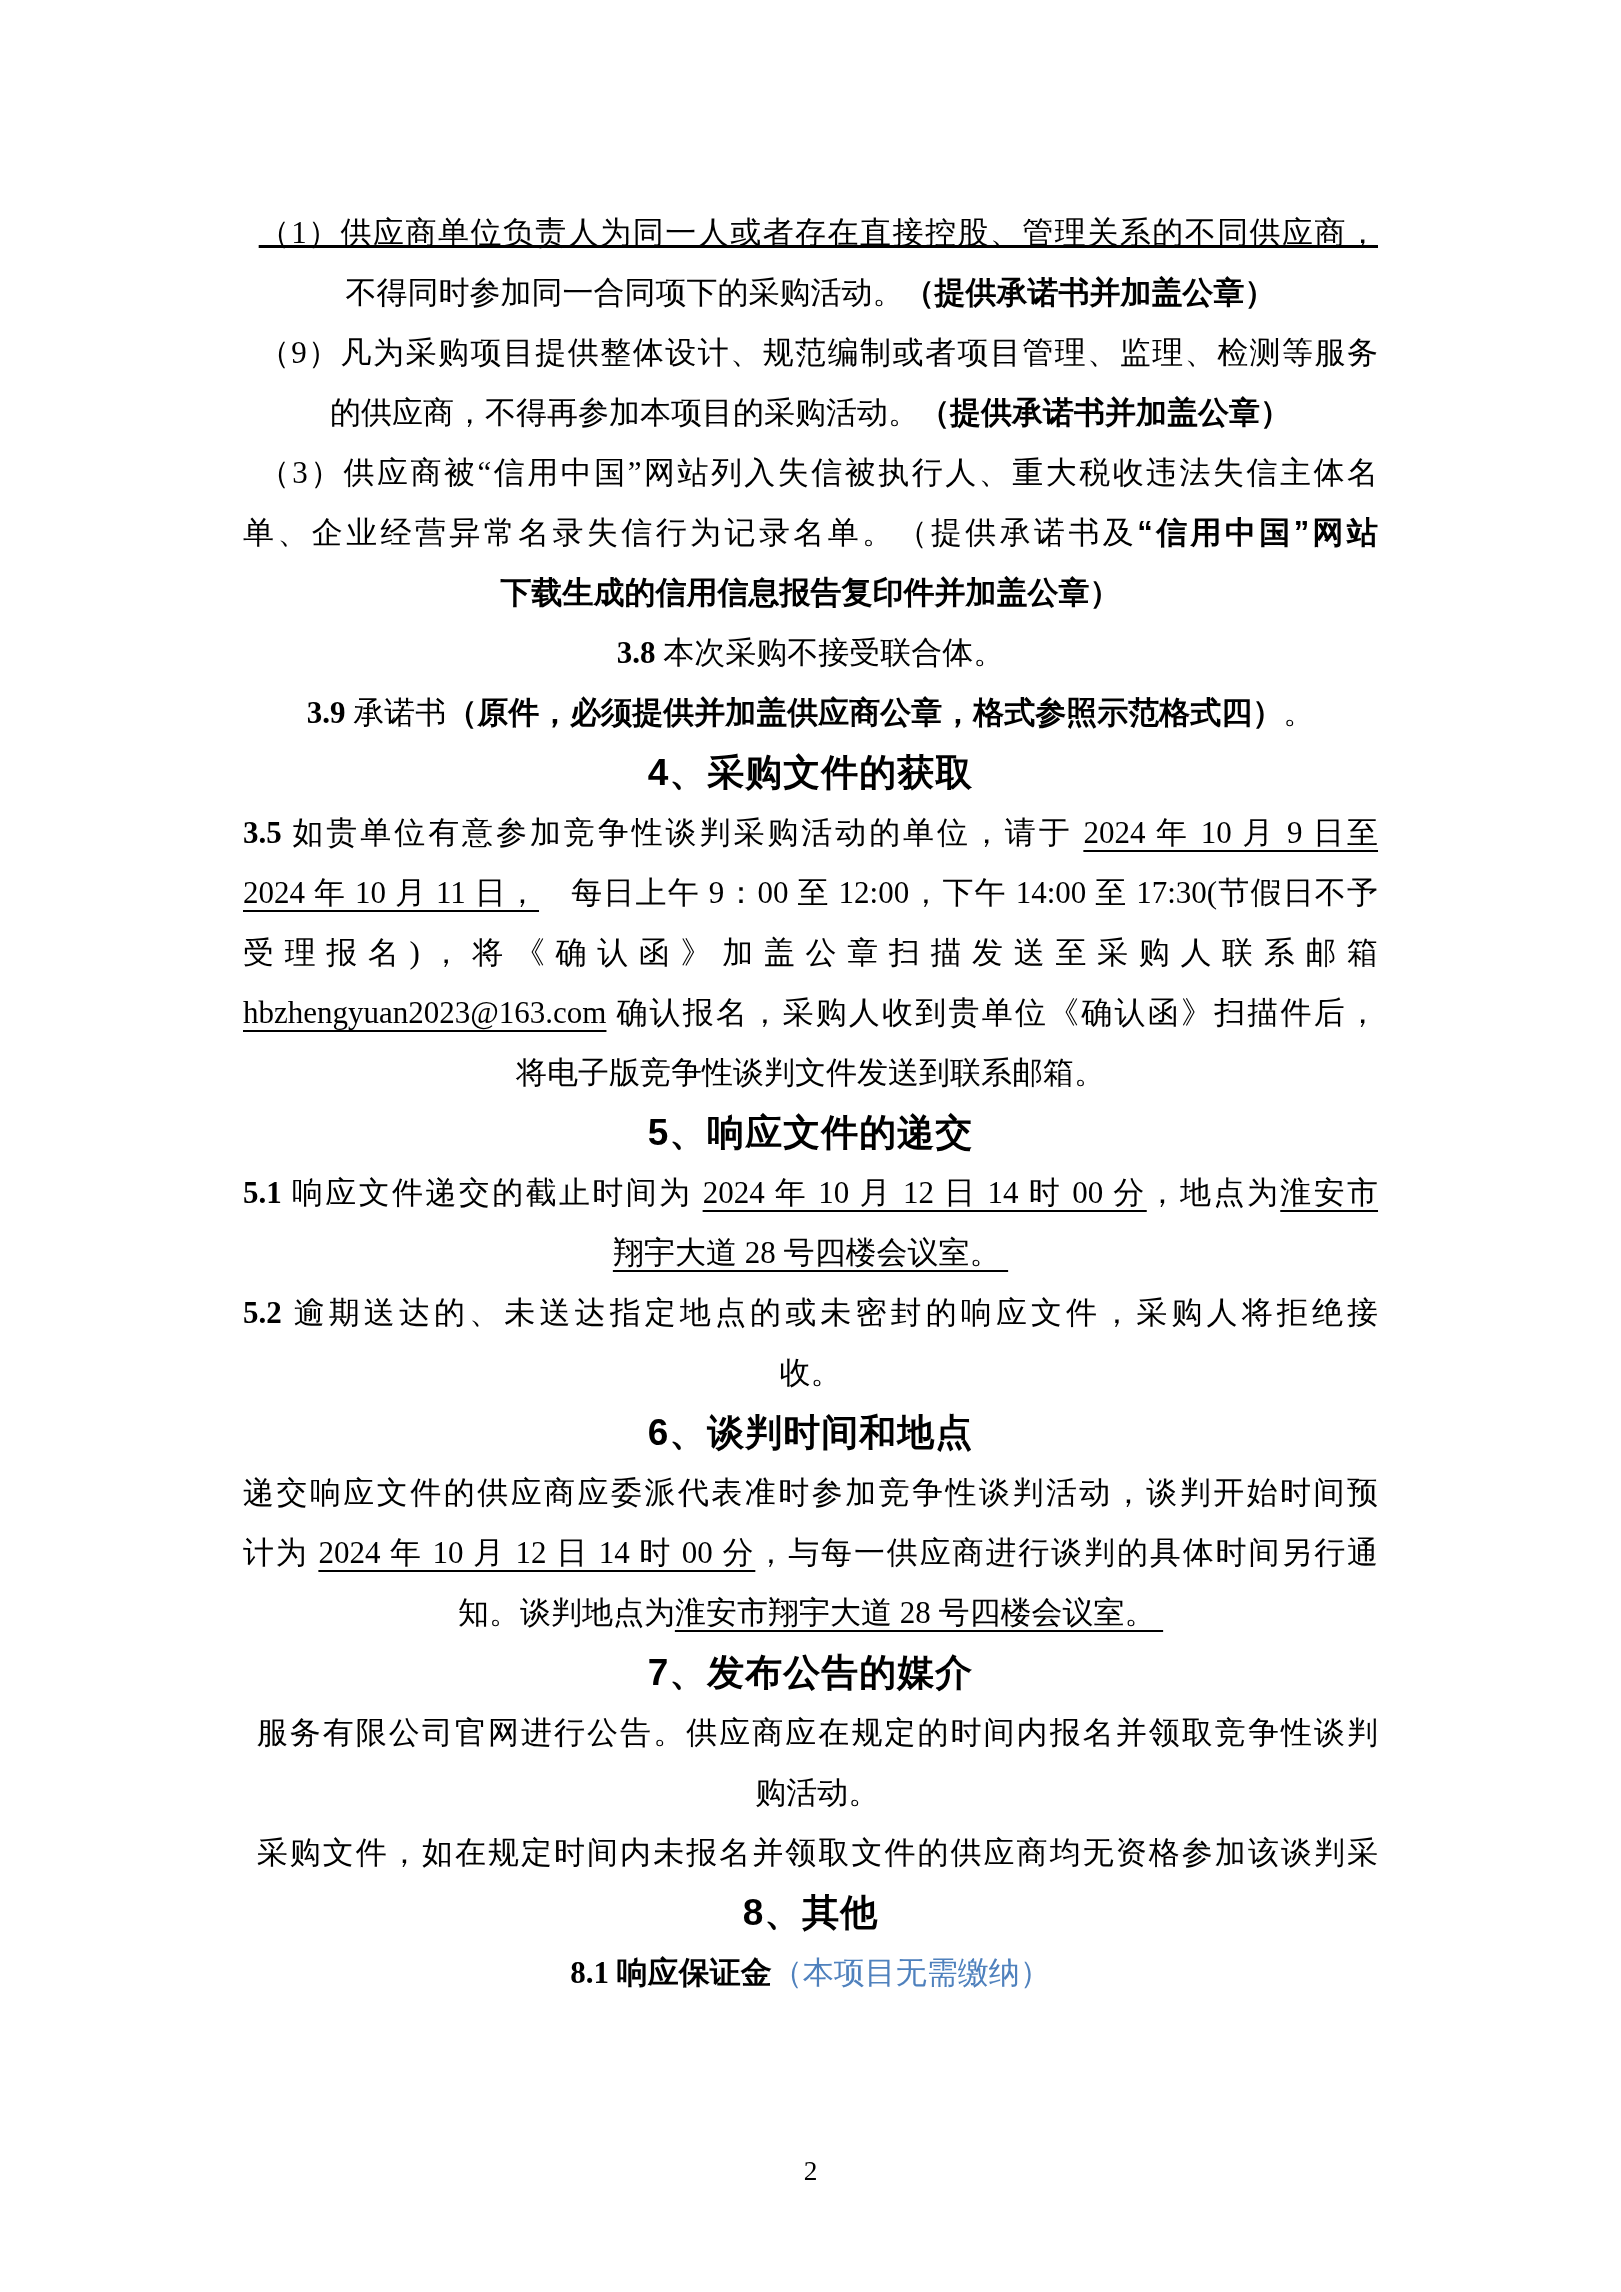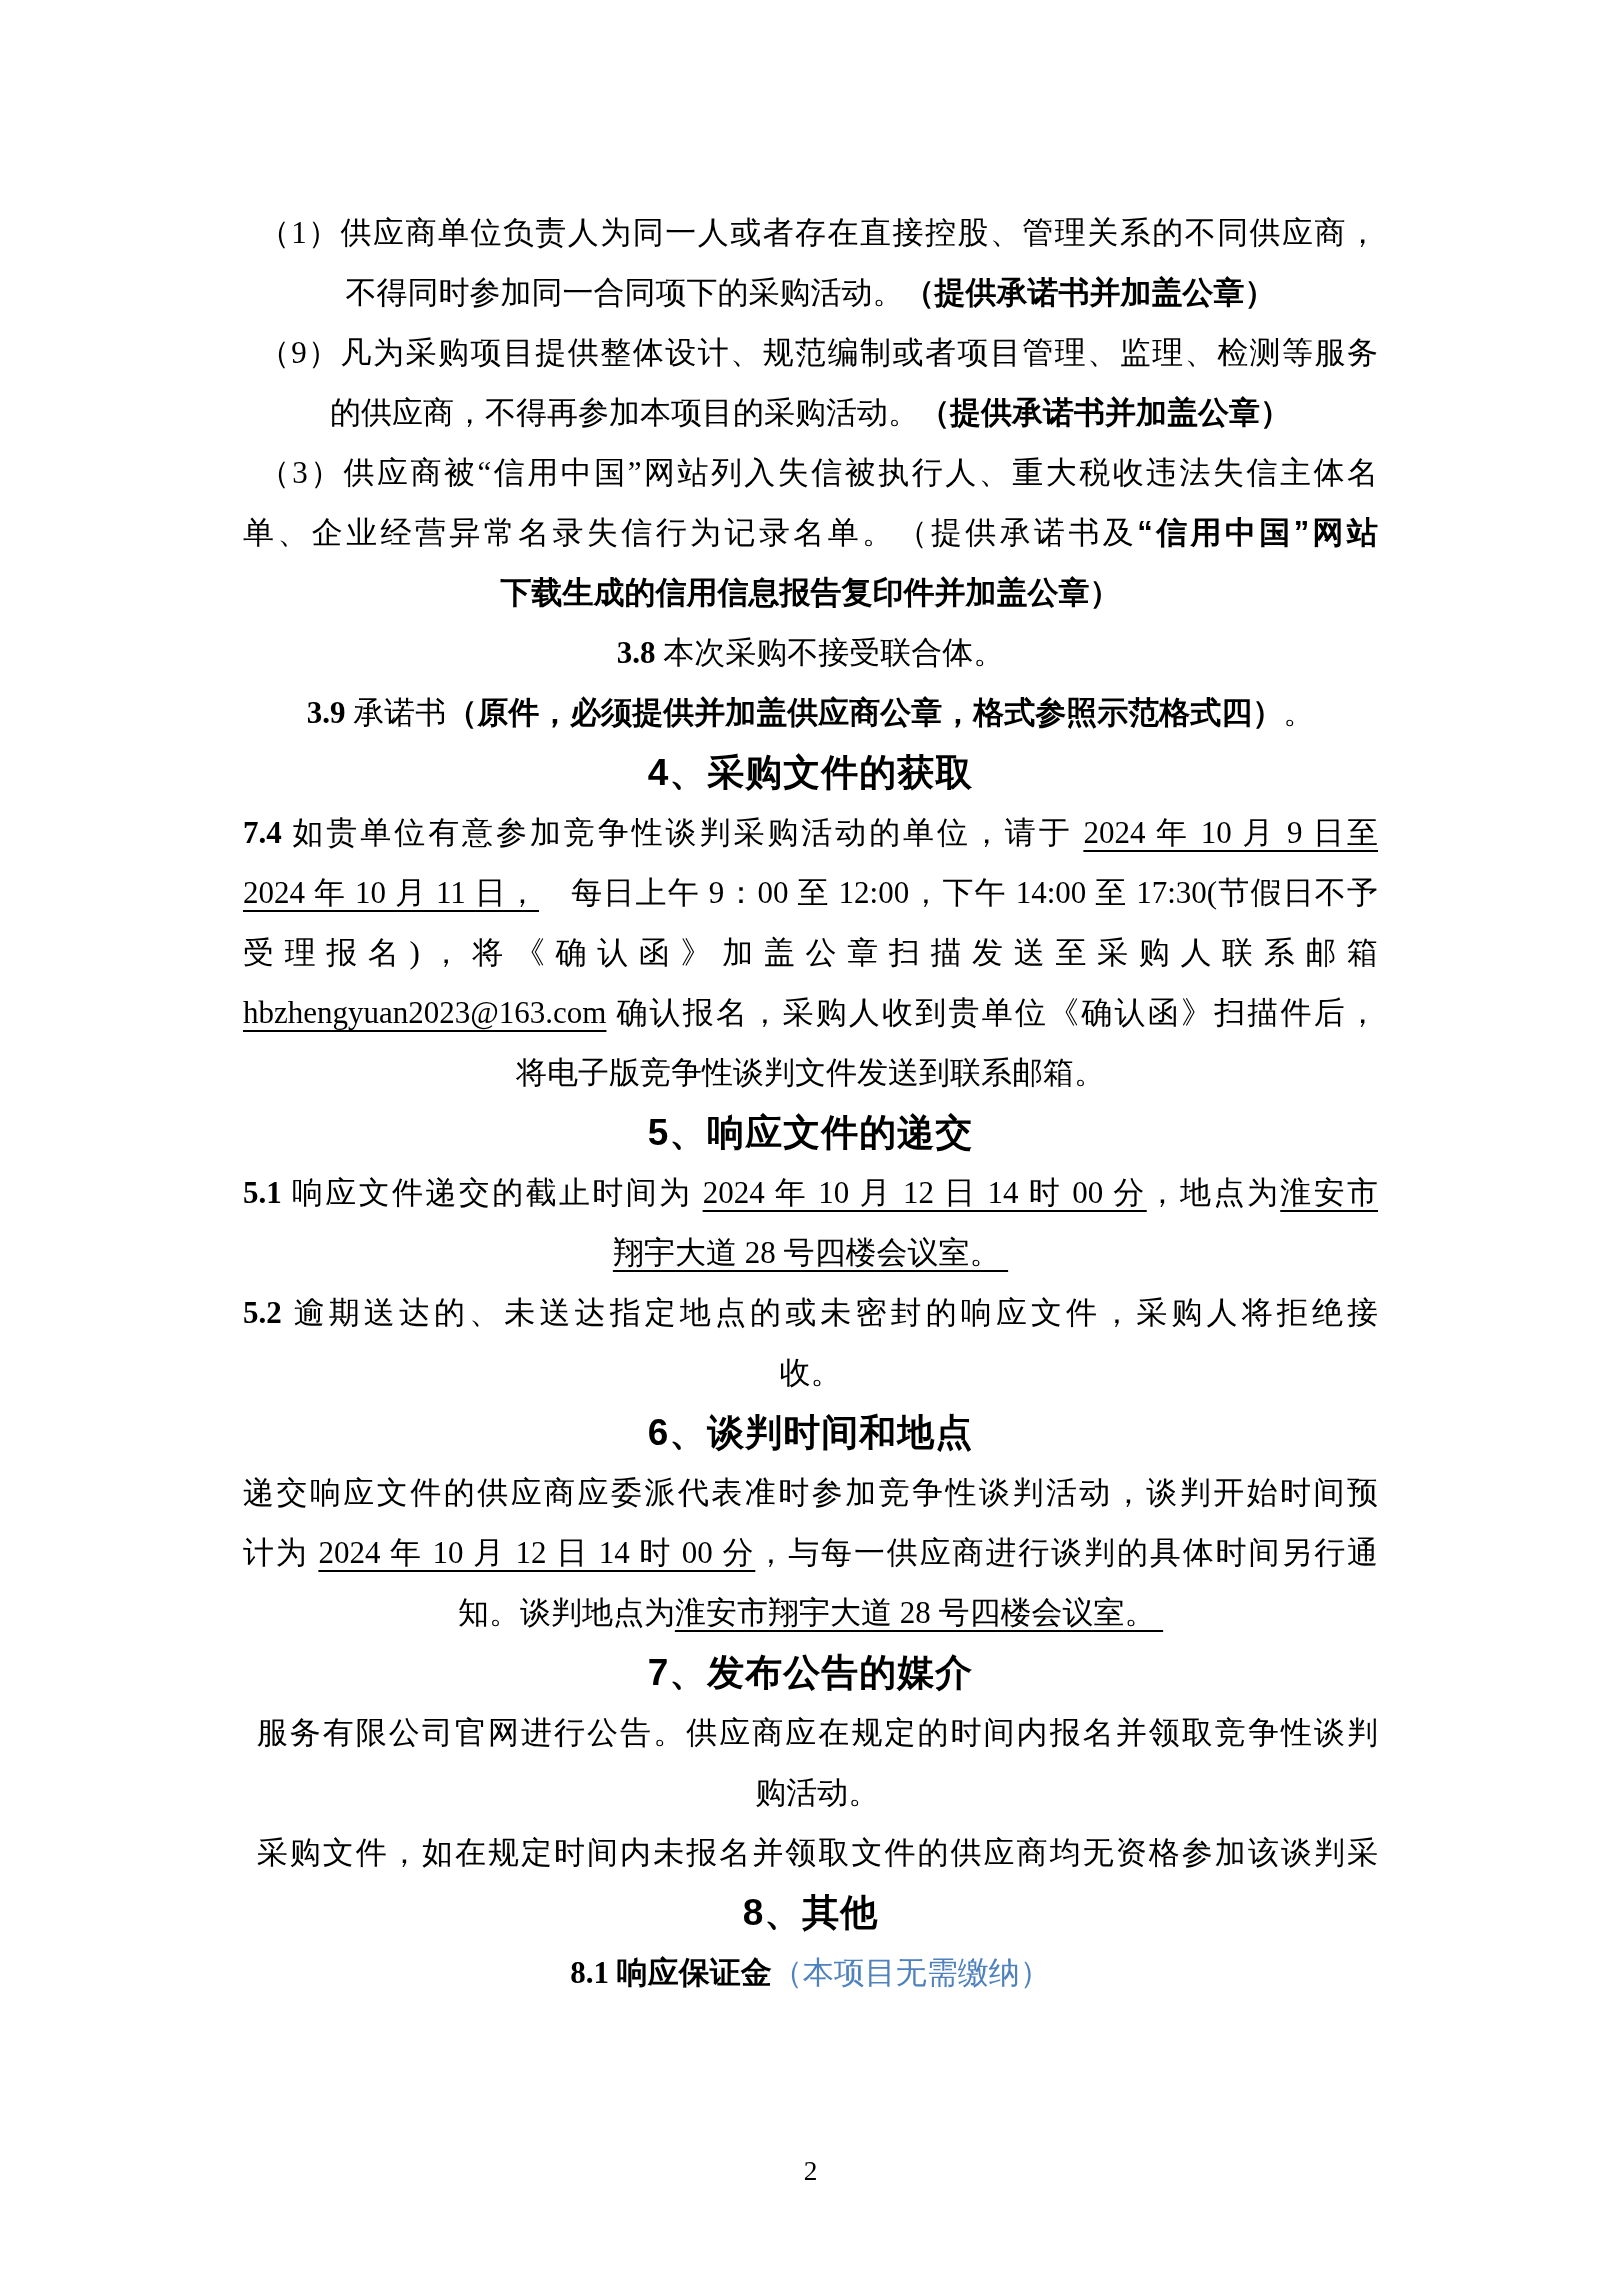--- a/index.html
+++ b/index.html
@@ -62,31 +62,31 @@
     text-align: center;
     font-size: 27.4px;
     font-family: "Liberation Serif", "DejaVu Serif", serif;
   }
 </style>
 </head>
 <body>
 
 <div class="page">
   <div class="doc-body">
-      <div class="line body fill" style="padding-left: 15.7px;"><span class="run">（1）供应商单位负责人为同一人或者存在直接控股、管理关系的不同供应商，</span></div>
+      <div class="line body fill" style="padding-left: 15.7px; text-decoration: underline;"><span class="run">（1）供应商单位负责人为同一人或者存在直接控股、管理关系的不同供应商，</span></div>
       <div class="line body"><span class="run">不得同时参加同一合同项下的采购活动。</span><span class="run bold-hei">（提供承诺书并加盖公章）</span></div>
       <div class="line body fill" style="padding-left: 15.7px;"><span class="run">（9）凡为采购项目提供整体设计、规范编制或者项目管理、监理、检测等服务</span></div>
       <div class="line body"><span class="run">的供应商，不得再参加本项目的采购活动。</span><span class="run bold-hei">（提供承诺书并加盖公章）</span></div>
       <div class="line body fill" style="padding-left: 15.7px;"><span class="run">（3）供应商被“信用中国”网站列入失信被执行人、重大税收违法失信主体名</span></div>
       <div class="line body fill"><span class="run">单、企业经营异常名录失信行为记录名单。（提供承诺书及</span><span class="run bold-hei">“信用中国”网站</span></div>
       <div class="line body"><span class="run bold-hei">下载生成的信用信息报告复印件并加盖公章）</span></div>
       <div class="line body"><span class="run bold-num">3.8 </span><span class="run">本次采购不接受联合体。</span></div>
       <div class="line body"><span class="run bold-num">3.9 </span><span class="run">承诺书</span><span class="run bold-hei">（原件，必须提供并加盖供应商公章，格式参照示范格式四）</span><span class="run">。</span></div>
       <div class="line heading"><span class="run">4、采购文件的获取</span></div>
-      <div class="line body fill"><span class="run bold-num">7.4 </span><span class="run">如贵单位有意参加竞争性谈判采购活动的单位，请于 </span><span class="run ul">2024 年 10 月 9 日至</span></div>
+      <div class="line body fill"><span class="run bold-num">3.5 </span><span class="run">如贵单位有意参加竞争性谈判采购活动的单位，请于 </span><span class="run ul">2024 年 10 月 9 日至</span></div>
       <div class="line body fill"><span class="run ul">2024 年 10 月 11 日，</span><span class="run">　每日上午 9：00 至 12:00，下午 14:00 至 17:30(节假日不予</span></div>
       <div class="line body fill"><span class="run">受理报名)，将《确认函》加盖公章扫描发送至采购人联系邮箱</span></div>
       <div class="line body fill"><span class="run ul">hbzhengyuan2023@163.com</span><span class="run"> 确认报名，采购人收到贵单位《确认函》扫描件后，</span></div>
       <div class="line body"><span class="run">将电子版竞争性谈判文件发送到联系邮箱。</span></div>
       <div class="line heading"><span class="run">5、响应文件的递交</span></div>
       <div class="line body fill"><span class="run bold-num">5.1 </span><span class="run">响应文件递交的截止时间为 </span><span class="run ul">2024 年 10 月 12 日 14 时 00 分</span><span class="run">，地点为</span><span class="run ul">淮安市</span></div>
       <div class="line body"><span class="run ul">翔宇大道 28 号四楼会议室。&nbsp;</span></div>
       <div class="line body fill"><span class="run bold-num">5.2 </span><span class="run">逾期送达的、未送达指定地点的或未密封的响应文件，采购人将拒绝接</span></div>
       <div class="line body"><span class="run">收。</span></div>
       <div class="line heading"><span class="run">6、谈判时间和地点</span></div>

